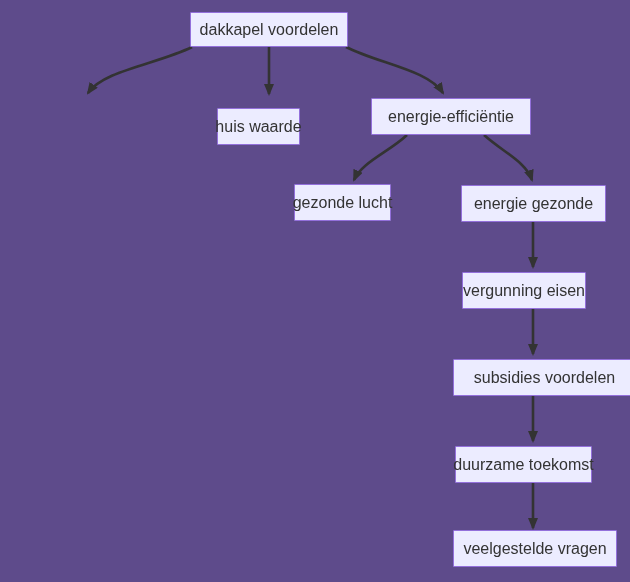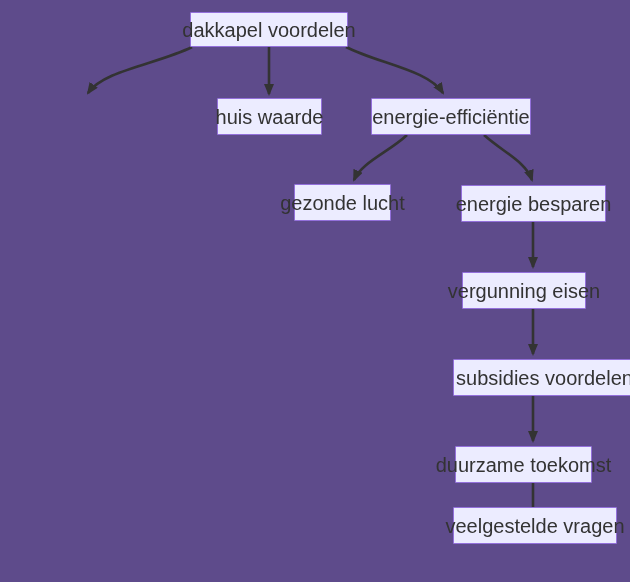--- a/index.html
+++ b/index.html
@@ -38,21 +38,21 @@
     fill: var(--edge);
     stroke: none;
   }
   .node {
     position: absolute;
     box-sizing: border-box;
     background: var(--node-fill);
     border: 1.5px solid var(--node-border);
     border-radius: 1px;
     color: var(--text);
-    font-size: 20px;
+    font-size: 16px;
     line-height: 1;
     display: flex;
     align-items: center;
     justify-content: center;
     white-space: nowrap;
   }
 </style>
 </head>
 <body>
 
@@ -71,29 +71,29 @@
     <path class="edge" d="M484,135 C503,152 526,162 532,180" marker-end="url(#arrowhead)"></path>
     <path class="edge" d="M533,222 L533,267" marker-end="url(#arrowhead)"></path>
     <path class="edge" d="M533,309 L533,354" marker-end="url(#arrowhead)"></path>
     <path class="edge" d="M533,396 L533,441" marker-end="url(#arrowhead)"></path>
     <path class="edge" d="M533,483 L533,528" marker-end="url(#arrowhead)"></path>
   </svg>
 
   <div class="node" style="left:190px; top:12px;  width:158px; height:35px">dakkapel voordelen</div>
 
 
-  <div class="node" style="left:217px; top:98px;  width:105px; height:37px">huis waarde</div>
+  <div class="node" style="left:217px; top:108px;  width:83px; height:37px">huis waarde</div>
 
   <div class="node" style="left:371px; top:98px;  width:160px; height:37px">energie-efficiëntie</div>
 
   <div class="node" style="left:294px; top:184px; width:97px; height:37px">gezonde lucht</div>
 
-  <div class="node" style="left:461px; top:185px; width:145px; height:37px">energie besparen</div>
+  <div class="node" style="left:461px; top:185px; width:145px; height:37px">energie gezonde</div>
 
   <div class="node" style="left:462px; top:272px; width:124px; height:37px">vergunning eisen</div>
 
   <div class="node" style="left:453px; top:359px; width:183px; height:37px">subsidies voordelen</div>
 
   <div class="node" style="left:455px; top:446px; width:137px; height:37px">duurzame toekomst</div>
 
-  <div class="node" style="left:453px; top:507px; width:164px; height:37px">veelgestelde vragen</div>
+  <div class="node" style="left:453px; top:530px; width:164px; height:37px">veelgestelde vragen</div>
 
 </div>
 
 </body></html>

